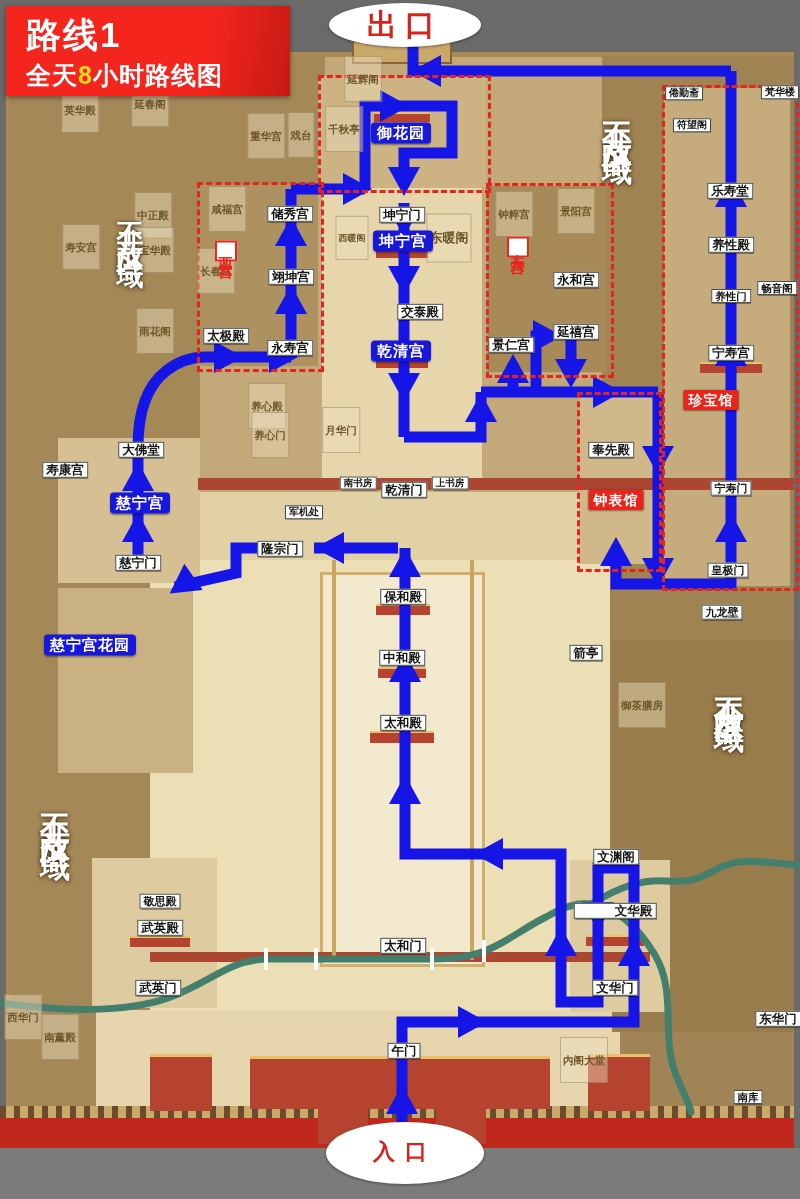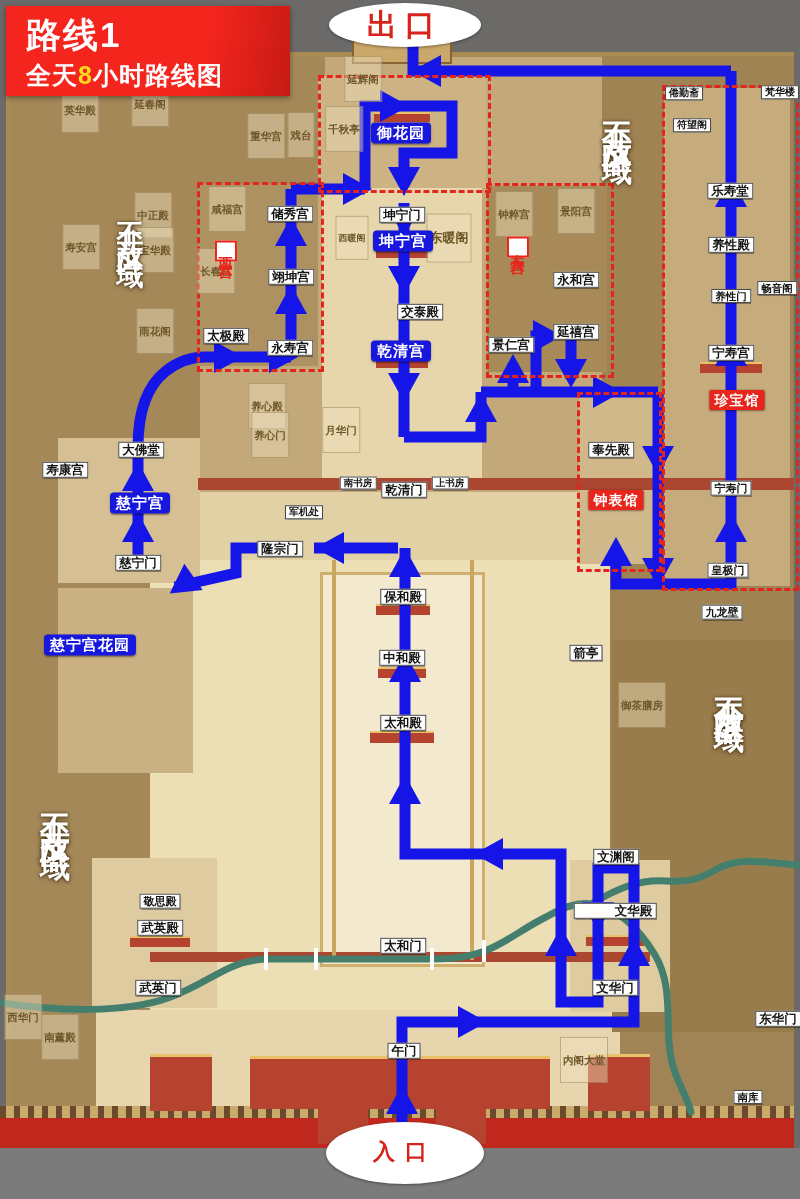--- a/index.html
+++ b/index.html
@@ -220,21 +220,21 @@
       <div class="lbl w" style="left: 160px; top: 928px;">武英殿</div>
       <div class="lbl w" style="left: 158px; top: 988px;">武英门</div>
       <div class="lbl w" style="left: 160px; top: 901px; font-size: 11px;">敬思殿</div>
       <div class="lbl w" style="left: 748px; top: 1097px; font-size: 10.5px;">南库</div>
       <div class="lbl b" style="left: 401px; top: 133px;">御花园</div>
       <div class="lbl b" style="left: 403px; top: 241px;">坤宁宫</div>
       <div class="lbl b" style="left: 401px; top: 351px;">乾清宫</div>
       <div class="lbl b" style="left: 140px; top: 503px;">慈宁宫</div>
       <div class="lbl b" style="left: 90px; top: 645px;">慈宁宫花园</div>
       <div class="lbl r" style="left: 616px; top: 500px;">钟表馆</div>
-      <div class="lbl r" style="left: 737px; top: 400px;">珍宝馆</div>
+      <div class="lbl r" style="left: 711px; top: 400px;">珍宝馆</div>
       <div class="lbl rv" style="left: 226px; top: 251px;">西六宫</div>
       <div class="lbl rv" style="left: 518px; top: 247px;">东六宫</div>
       <div class="vt" style="left: 112px; top: 200px; font-size: 27px; letter-spacing: 10px;">不开放区域</div>
       <div class="vt" style="left: 596px; top: 98px; font-size: 30px; letter-spacing: 8px;">不开放区域</div>
       <div class="vt" style="left: 34px; top: 790px; font-size: 30px; letter-spacing: 9px;">不开放区域</div>
       <div class="vt" style="left: 708px; top: 674px; font-size: 30px; letter-spacing: 6px;">不开放区域</div>
     </div>
 
   <div id="banner">
     <div class="l1">路线1</div>

